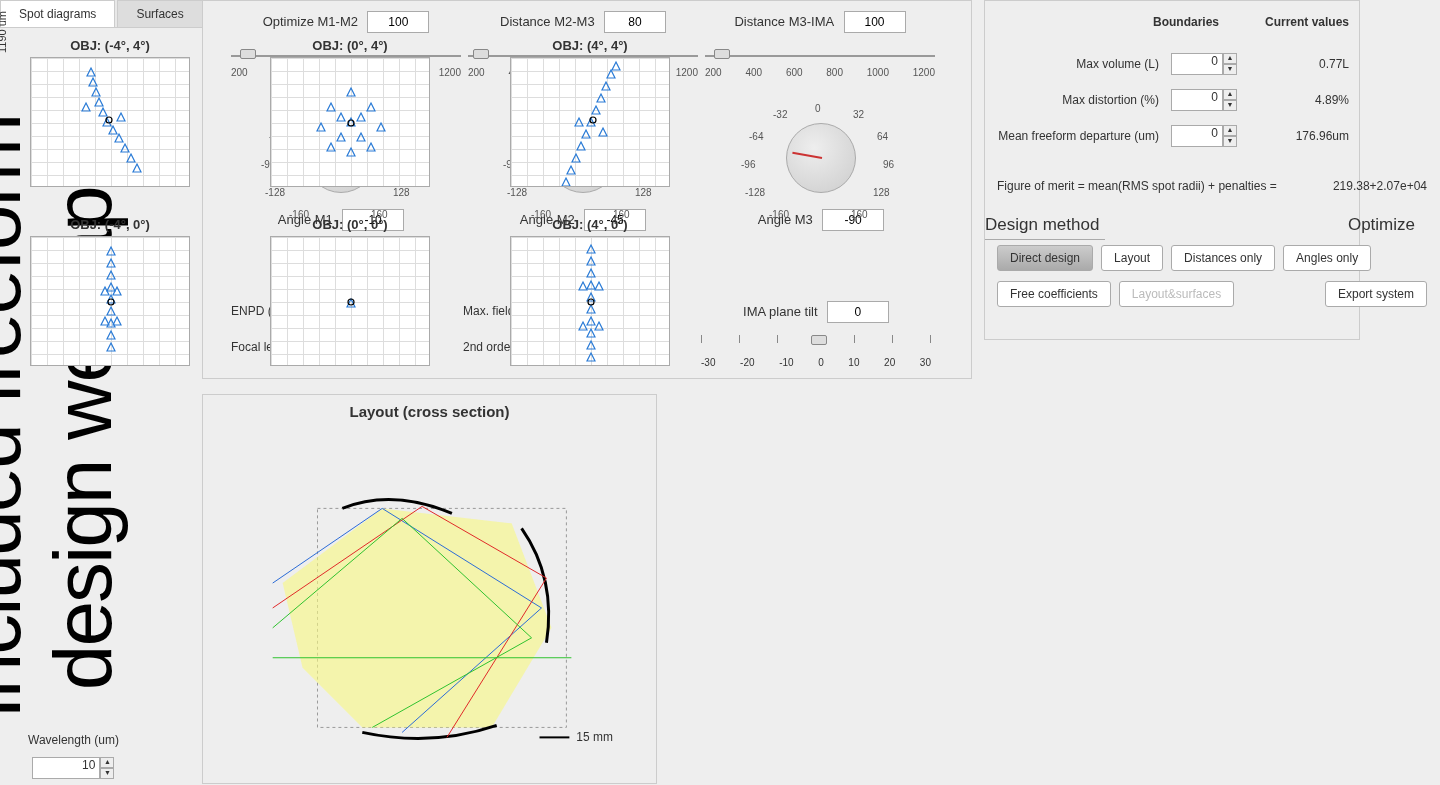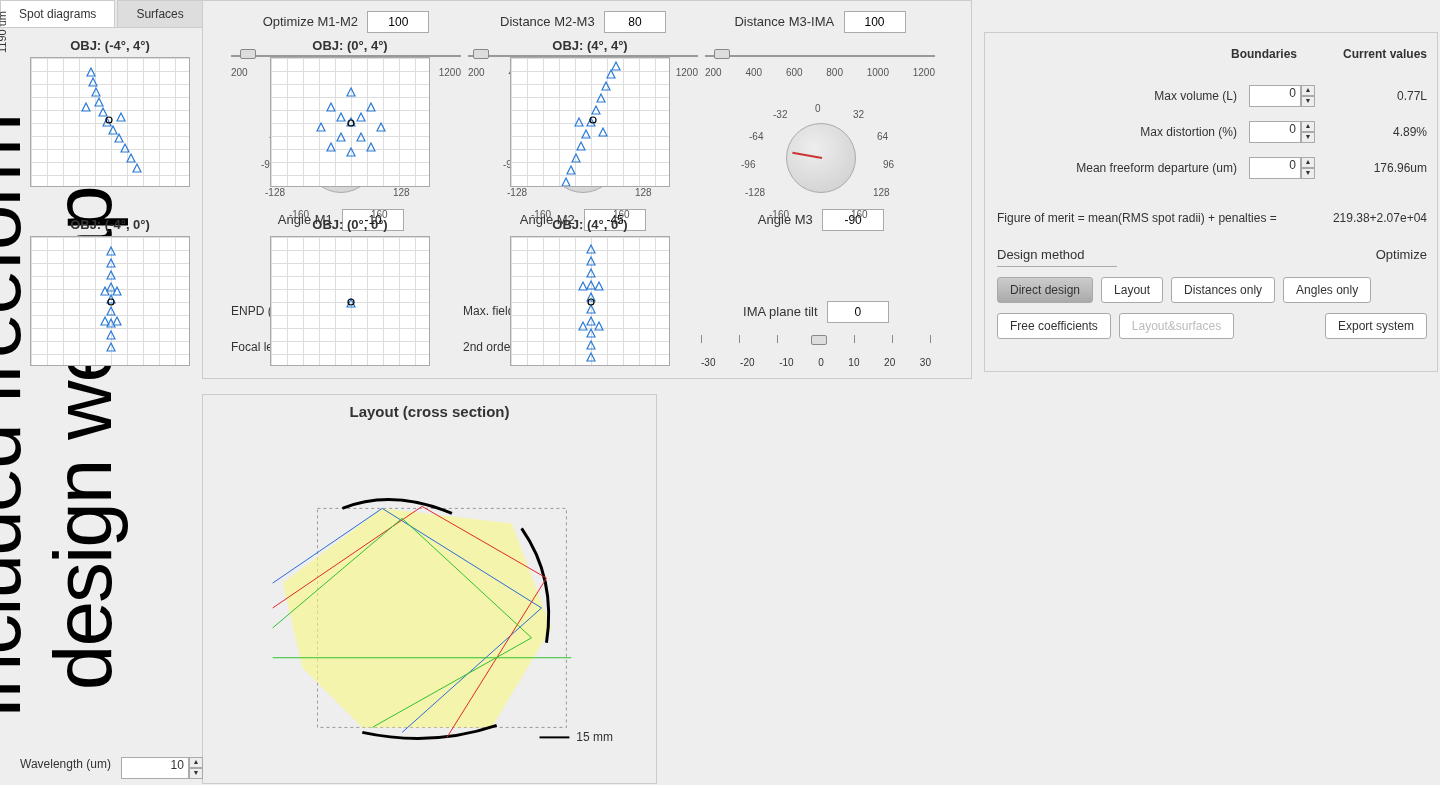--- a/index.html
+++ b/index.html
@@ -23,21 +23,21 @@
   transform: rotate(-90deg);
   font-size: 82px;
   font-weight: 400;
   color: #000;
   white-space: nowrap;
   letter-spacing: -2px;
 }
 
 .panel { background: #eeeeee; border: 1px solid #ccc; position: absolute; }
 .panel-top-left { left: 202px; top: 0; width: 770px; height: 379px; }
-.panel-top-right { left: 984px; top: 0; width: 454px; height: 340px; margin-top: 32px; }
+.panel-top-right { left: 984px; top: 0; width: 376px; height: 340px; }
 .panel-layout { left: 202px; top: 394px; width: 455px; height: 390px; }
 .panel-spot { left: 670px; top: 394px; width: 770px; height: 390px; border: none; }
 
 
 .dist-group { position: absolute; width: 230px; text-align: center; }
 .dist-group.d1 { left: 28px; top: 10px; }
 .dist-group.d2 { left: 265px; top: 10px; }
 .dist-group.d3 { left: 502px; top: 10px; }
 .dist-label { display: inline-block; font-size: 13px; margin-right: 6px; }
 .dist-input { width: 62px; height: 22px; border: 1px solid #aaa; background: #fff; text-align: center; font-size: 12px; }
@@ -72,21 +72,21 @@
 .tilt-track { position: relative; height: 20px; margin-top: 6px; }
 .tilt-marks { display: flex; justify-content: space-between; }
 .tilt-mark { width: 1px; height: 8px; background: #888; }
 
 
 .boundaries-header { position: absolute; right: 10px; top: 14px; width: 420px; display: flex; justify-content: space-between; font-weight: bold; font-size: 12px; }
 .boundary-row { position: absolute; right: 10px; width: 420px; display: flex; justify-content: flex-end; align-items: center; gap: 12px; font-size: 12px; }
 .boundary-row .blabel { flex: 1; text-align: right; }
 .boundary-row .bvalue { width: 100px; text-align: right; }
 .fom-row { position: absolute; left: 12px; top: 178px; width: 430px; font-size: 12px; display: flex; justify-content: space-between; }
-.design-optimize { position: absolute; left: 12px; top: 214px; width: 430px; display: flex; font-size: 13px; }
+.design-optimize { position: absolute; left: 0; top: 214px; width: 430px; display: flex; font-size: 17px; }
 .design-optimize .dm { width: 120px; border-bottom: 1px solid #aaa; padding-bottom: 4px; }
 .design-optimize .opt { flex: 1; text-align: right; }
 .btn-row { position: absolute; left: 12px; width: 430px; display: flex; gap: 8px; }
 .btn { height: 26px; border: 1px solid #aaa; background: #fff; padding: 0 12px; font-size: 12px; border-radius: 3px; cursor: pointer; display: flex; align-items: center; }
 .btn.active { background: linear-gradient(#ccc, #aaa); }
 .btn.disabled { color: #bbb; }
 
 
 .layout-title { text-align: center; font-weight: bold; font-size: 15px; padding: 8px; }
 .layout-svg { width: 100%; height: 340px; }
@@ -94,21 +94,21 @@
 
 .tabs { display: flex; border-bottom: 1px solid #ccc; background: #e8e8e8; }
 .tab { padding: 6px 18px; border: 1px solid #ccc; border-bottom: none; background: #ddd; font-size: 12px; cursor: pointer; margin-right: 2px; }
 .tab.active { background: #fff; }
 .tab-info { padding: 6px 12px; font-size: 12px; color: #444; }
 .spot-grid { display: flex; flex-wrap: wrap; padding: 10px 0 0 20px; gap: 30px 60px; }
 .spot-cell { width: 180px; text-align: center; position: relative; }
 .spot-title { font-weight: bold; font-size: 13px; margin-bottom: 4px; }
 .spot-box { width: 160px; height: 130px; border: 1px solid #aaa; background: #fff; position: relative; background-image: linear-gradient(#ddd 1px, transparent 1px), linear-gradient(90deg, #ddd 1px, transparent 1px); background-size: 16px 13px; margin: 0 auto; overflow: hidden; }
 .yaxis-label { position: absolute; left: -24px; top: 50%; transform: rotate(-90deg) translateX(60px); transform-origin: left top; font-size: 11px; }
-.wavelength-row { position: absolute; left: 20px; bottom: 6px; display: flex; gap: 10px; }
+.wavelength-row { position: absolute; left: 28px; bottom: 6px; display: flex; align-items: center; gap: 10px; flex-direction: column; }
 </style>
 </head>
 <body>
 
 <div class="sidebar-text">Included freeform</div>
 <div class="sidebar-text2">design web app</div>
 
 <div class="panel panel-top-left">
 
   <div class="dist-group d1">

